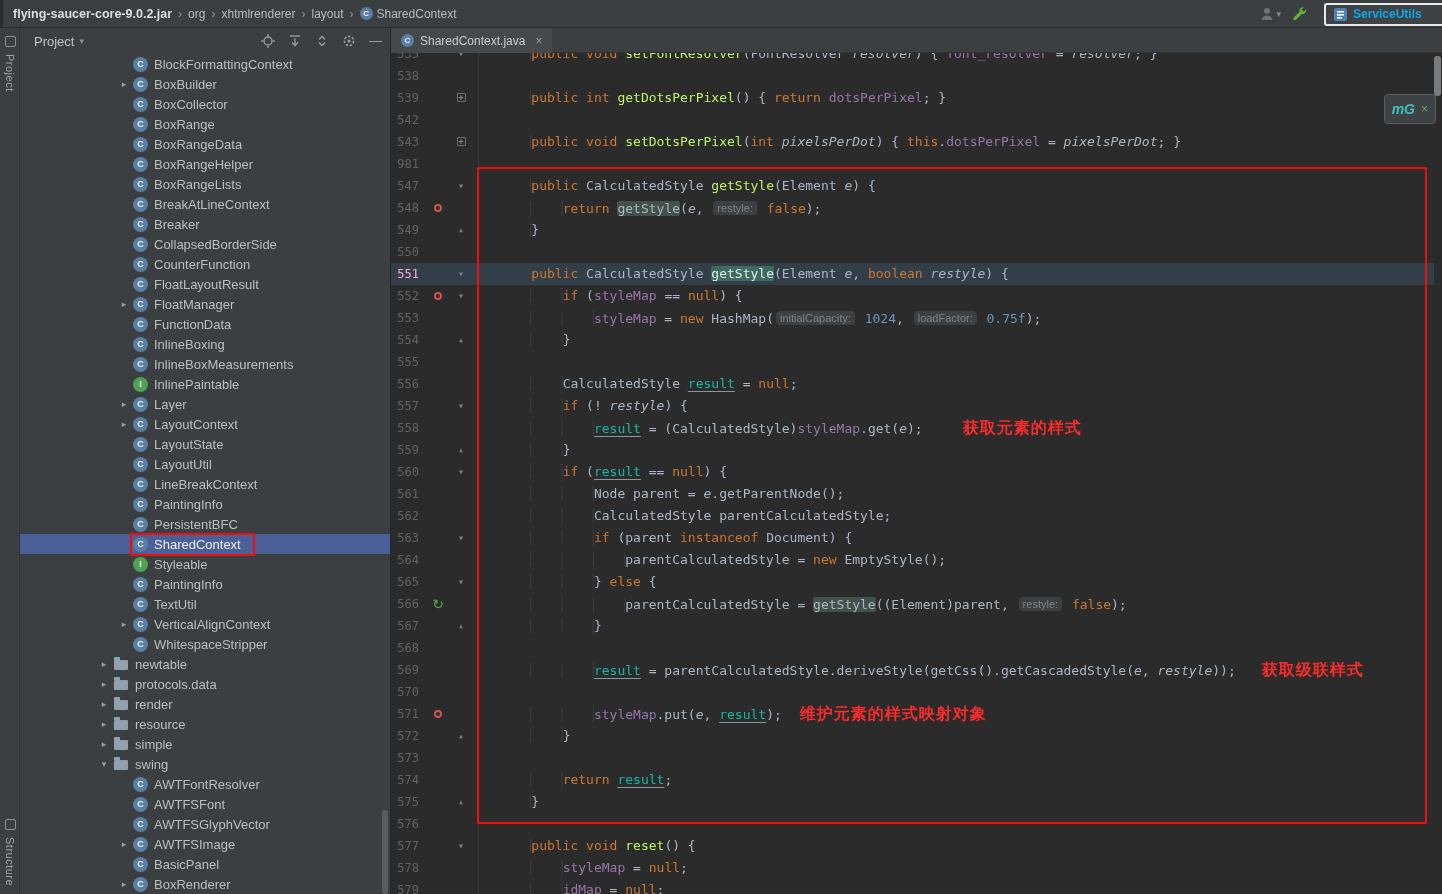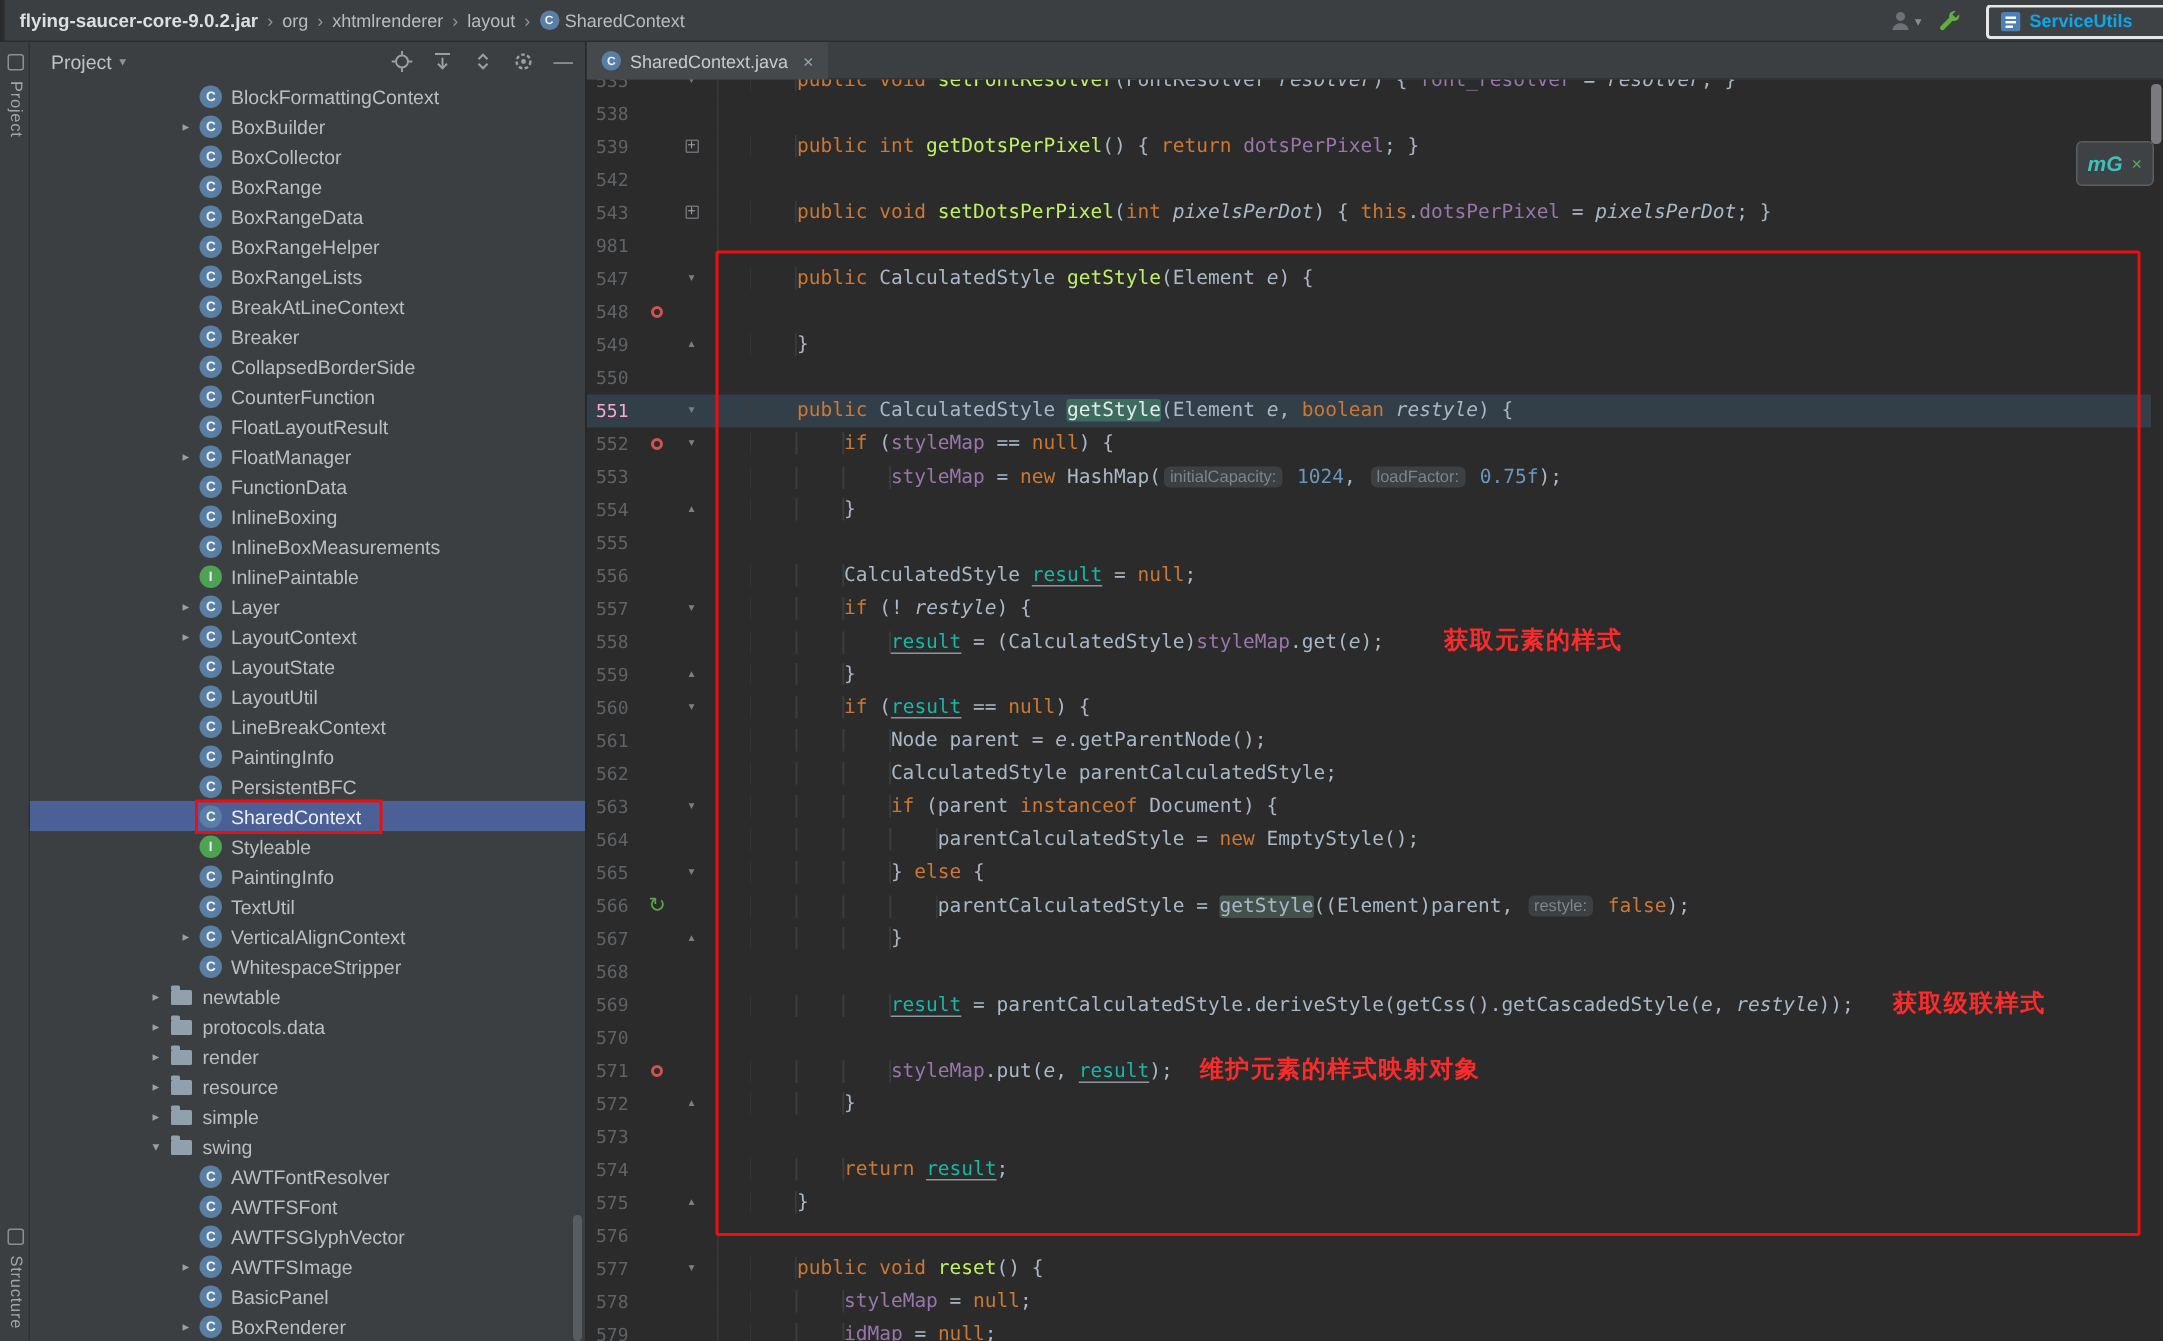--- a/index.html
+++ b/index.html
@@ -552,20 +552,21 @@
             <span class="gsep"></span>
             <span class="codetext"><span class="ind">    </span><span class="tk-k">public </span><span class="tk-d">CalculatedStyle </span><span class="tk-m">getStyle</span><span class="tk-d">(</span><span class="tk-d">Element </span><span class="tk-p">e</span><span class="tk-d">) {</span></span>
           </div>
           <div class="cline">
             <span class="ln">548</span>
             <span class="gicon">
               <span class="ring"></span>
             </span>
             <span class="gfold"></span>
             <span class="gsep"></span>
+            <span class="codetext"><span class="ind">        </span><span class="tk-k">return </span><span class="tk-u1">getStyle</span><span class="tk-d">(</span><span class="tk-p">e</span><span class="tk-d">, </span><span class="tk-h">restyle:</span><span class="tk-d"> </span><span class="tk-k">false</span><span class="tk-d">);</span></span>
           </div>
           <div class="cline">
             <span class="ln">549</span>
             <span class="gicon"></span>
             <span class="gfold">▴</span>
             <span class="gsep"></span>
             <span class="codetext"><span class="ind">    </span><span class="tk-d">}</span></span>
           </div>
           <div class="cline">
             <span class="ln">550</span>

